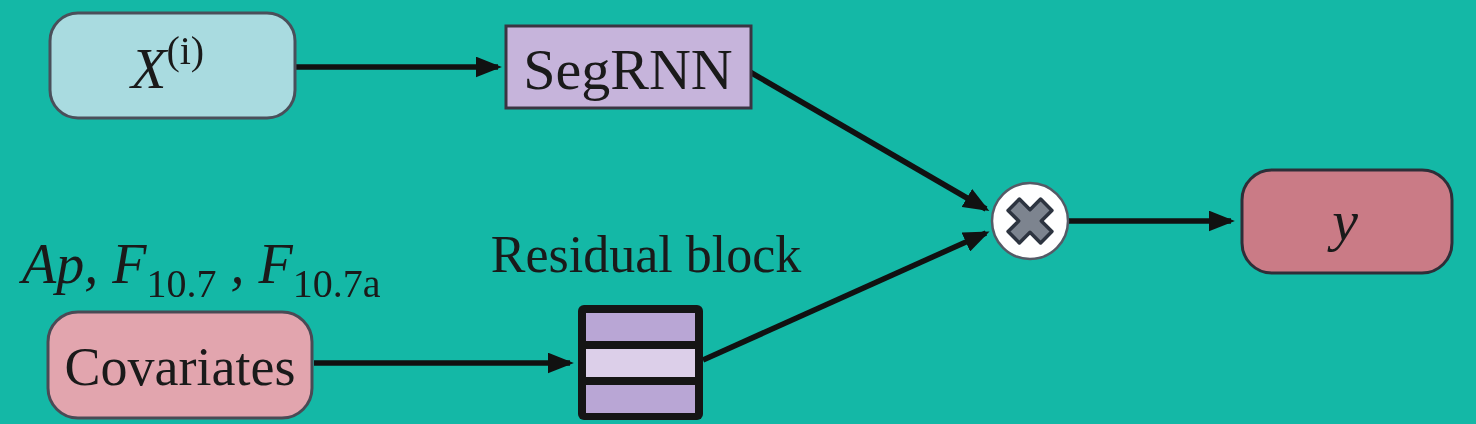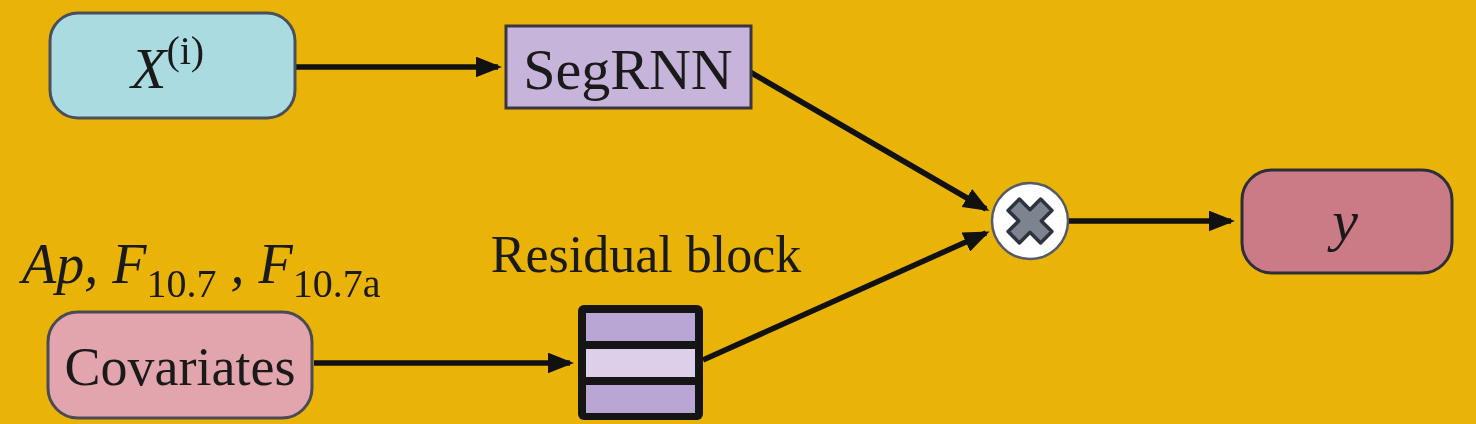--- a/index.html
+++ b/index.html
@@ -1,20 +1,20 @@
 <!DOCTYPE html>
 <html><head>
 <meta charset="utf-8">
 <style>
   html, body { margin: 0; padding: 0; background: #ffffff; }
   .canvas {
     position: relative;
     width: 1476px;
     height: 424px;
-    background: #eab308;
+    background: #14b8a6;
     overflow: hidden;
     font-family: "Liberation Serif", serif;
   }
   svg.diagram { position: absolute; left: 0; top: 0; width: 1476px; height: 424px; }
   .edge { stroke: #111111; stroke-width: 5.5; fill: none; }
   .node-stroke { stroke: #4a4f5a; stroke-width: 3; }
   .serif-text { font-family: "Liberation Serif", serif; fill: #1a1a1a; }
   .italic { font-style: italic; }
 </style>
 </head>

